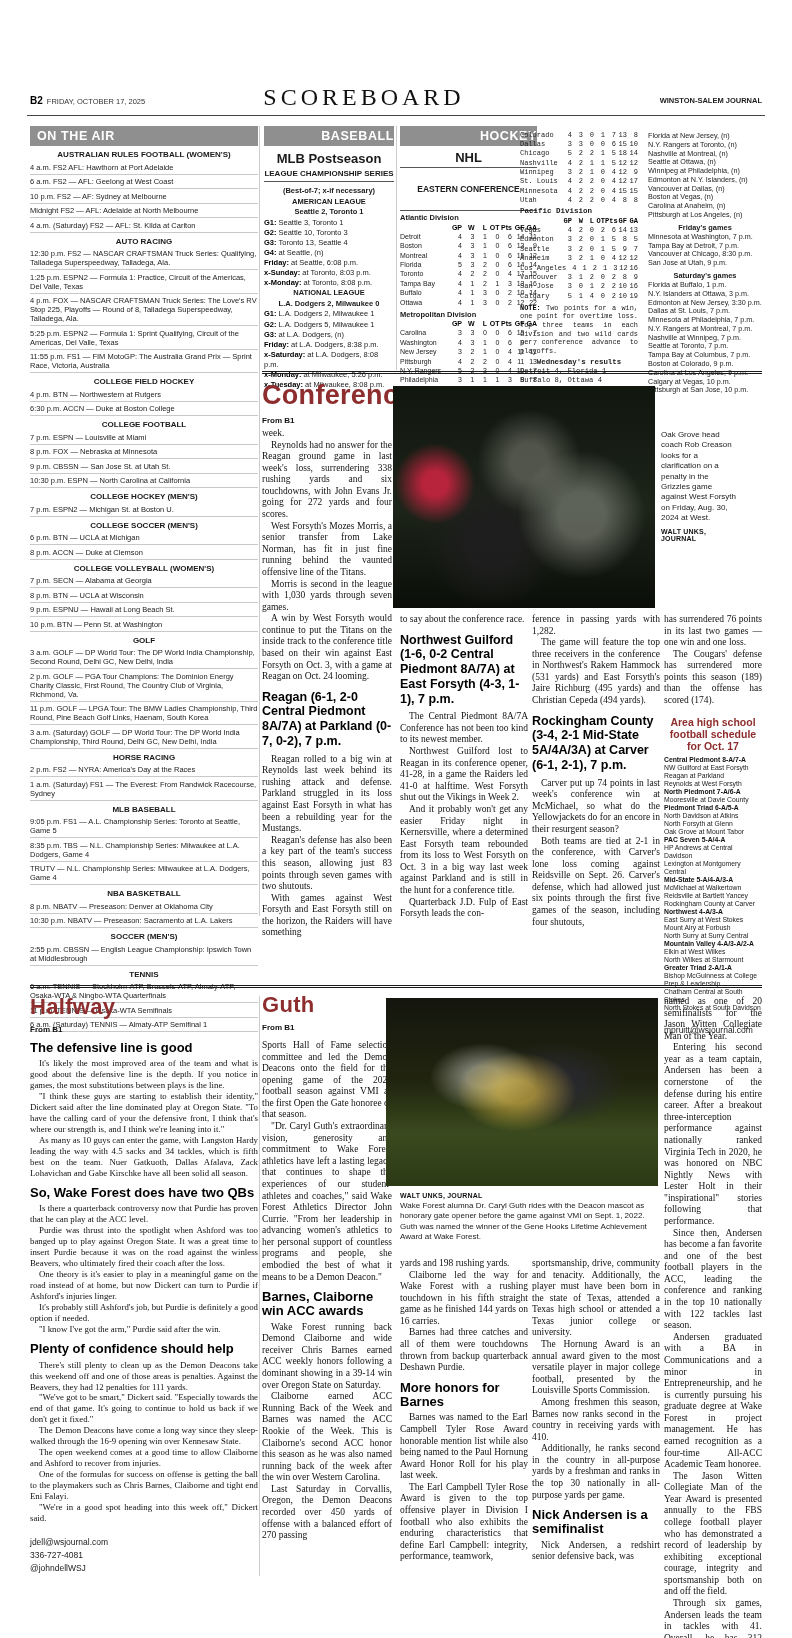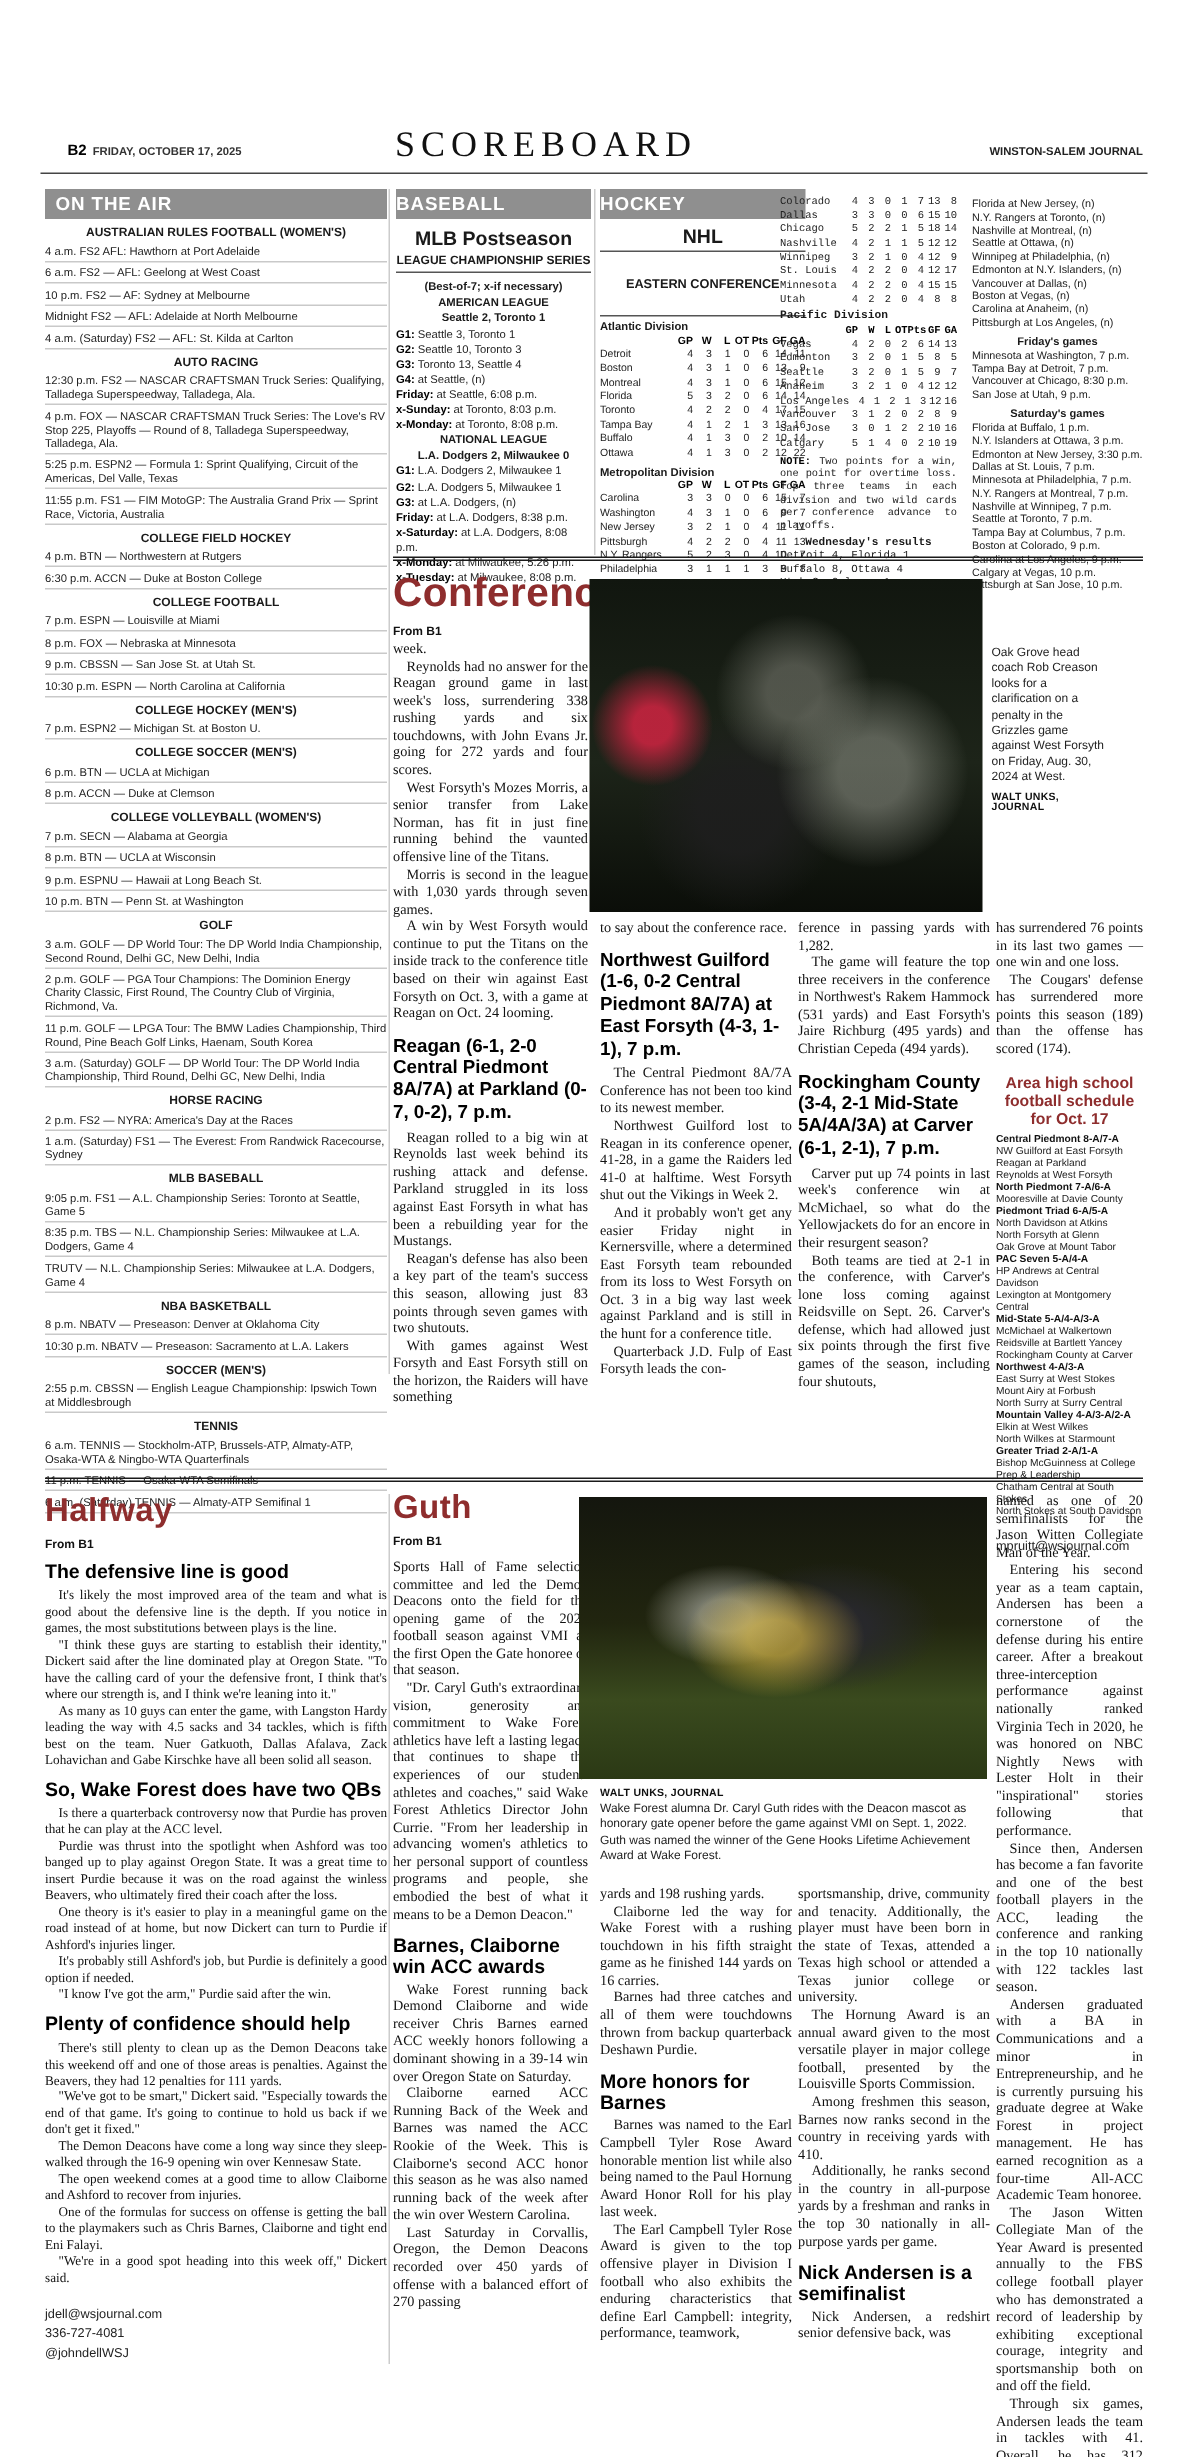--- a/index.html
+++ b/index.html
@@ -10,21 +10,21 @@
   
   .kicker{font-size:7.5px;color:#333;}
   .kicker b{font-size:10px;color:#000;margin-right:4px;}
   .masthead{font-family:"Liberation Serif",serif;font-size:24px;letter-spacing:4px;color:#111;text-align:center;}
   .paper{font-size:7.5px;font-weight:bold;color:#222;text-align:right;}
   .rule{position:absolute;height:1px;background:#444;}
   .dbl{position:absolute;height:1px;border-top:1px solid #1a1a1a;border-bottom:1px solid #1a1a1a;}
   .vline{position:absolute;width:1px;background:#cccccc;}
   
   .bar{background:var(--bar);color:#fff;font-weight:bold;font-size:12.5px;letter-spacing:.6px;
-       padding:3px 0;text-align:left;}
+       padding:3px 0;text-align:right;}
   .bar.left{text-align:left;padding-left:7px;}
   
   .ota-cat{font-size:8px;font-weight:bold;text-align:center;margin:4px 0 1px;}
   .ota-item{font-size:7.5px;line-height:1.2;padding:2.5px 0 2px;border-bottom:1px solid #c9c9c9;color:#222;}
   
   .bb-sub{font-size:13px;font-weight:bold;text-align:center;margin:5px 0 3px;}
   .bb-lcs{font-size:8px;font-weight:bold;text-align:center;border-bottom:1px solid #555;padding-bottom:3px;margin-bottom:4px;}
   .bb-note,.bb-league,.bb-series{font-size:7.5px;font-weight:bold;text-align:center;line-height:1.4;}
   .bb-line{font-size:7.5px;line-height:1.35;color:#222;}
   .bb-line b{margin-right:2px;color:#000;}
@@ -75,21 +75,21 @@
     linear-gradient(180deg,#14160e 0%,#21250f 45%,#3a4a1e 72%,#2b3915 100%);}
   .cap{font-size:8px;line-height:1.3;color:#222;text-align:left;}
   .credit{font-size:7px;font-weight:bold;color:#111;letter-spacing:.2px;}
   .cap-wide{font-size:8px;line-height:1.3;color:#222;text-align:left;}
 </style>
 </head>
 <body>
 
 <div class="page">
 
-  <div class="abs kicker" style="left:45px;top:95px;font-weight:bold;">
+  <div class="abs kicker" style="left:30px;top:95px;">
     <b>B2</b><span>FRIDAY, OCTOBER 17, 2025</span>
   </div>
   <div class="abs masthead" style="left:0;top:84px;width:728px;">SCOREBOARD</div>
   <div class="abs paper" style="right:30px;top:96px;width:200px;">WINSTON-SALEM JOURNAL</div>
   <div class="rule" style="left:27px;top:115px;width:738px;"></div>
 
   <div class="vline" style="left:259px;top:126px;height:790px;"></div>
   <div class="vline" style="left:396px;top:126px;height:244px;"></div>
   <div class="vline" style="left:259px;top:996px;height:580px;"></div>
 
@@ -106,20 +106,21 @@
             <div class="ota-item">10 p.m. FS2 — AF: Sydney at Melbourne</div>
             <div class="ota-item">Midnight FS2 — AFL: Adelaide at North Melbourne</div>
             <div class="ota-item">4 a.m. (Saturday) FS2 — AFL: St. Kilda at Carlton</div>
           </div>
       </div>
         <div>
         <div class="ota-cat">AUTO RACING</div>
         <div>
 
         <div class="ota-item">12:30 p.m. FS2 — NASCAR CRAFTSMAN Truck Series: Qualifying, Talladega Superspeedway, Talladega, Ala.</div>
+            <div class="ota-item">1:25 p.m. ESPN2 — Formula 1: Practice, Circuit of the Americas, Del Valle, Texas</div>
             <div class="ota-item">4 p.m. FOX — NASCAR CRAFTSMAN Truck Series: The Love's RV Stop 225, Playoffs — Round of 8, Talladega Superspeedway, Talladega, Ala.</div>
             <div class="ota-item">5:25 p.m. ESPN2 — Formula 1: Sprint Qualifying, Circuit of the Americas, Del Valle, Texas</div>
             <div class="ota-item">11:55 p.m. FS1 — FIM MotoGP: The Australia Grand Prix — Sprint Race, Victoria, Australia</div>
           </div>
       </div>
         <div>
         <div class="ota-cat">COLLEGE FIELD HOCKEY</div>
         <div>
 
         <div class="ota-item">4 p.m. BTN — Northwestern at Rutgers</div>

